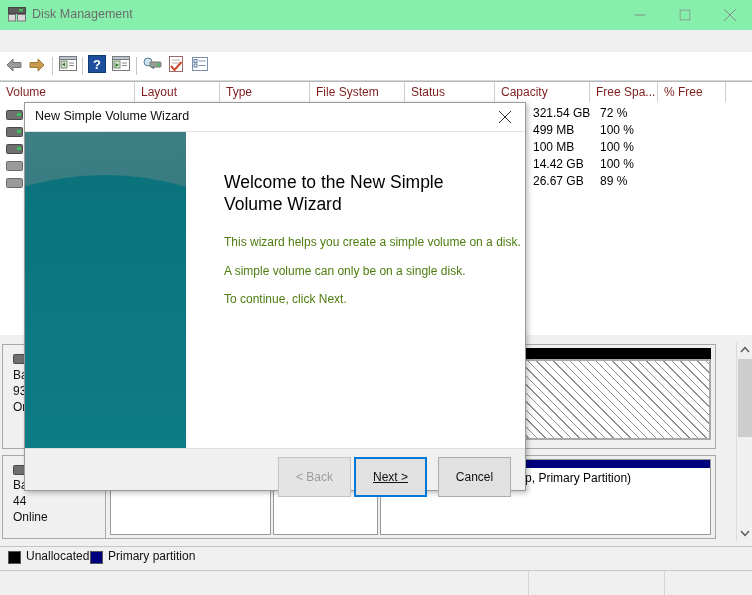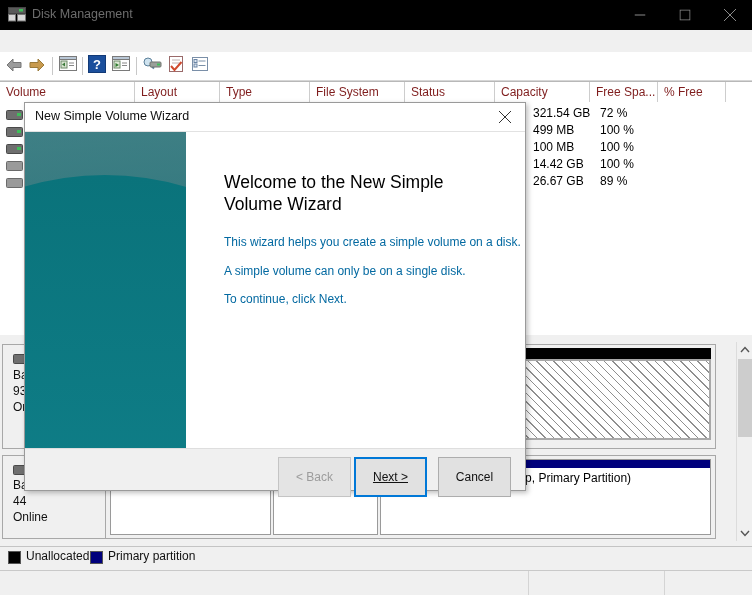--- a/index.html
+++ b/index.html
@@ -5,21 +5,21 @@
   html,body{margin:0;padding:0;}
   body{
     width:752px;height:595px;overflow:hidden;
     font-family:"Liberation Sans", sans-serif;
     font-size:12px;color:#000;background:#ffffff;
     -webkit-font-smoothing:none;
   }
   #app{position:relative;width:752px;height:595px;background:#f0f0f0;}
 
   
-  .titlebar{position:absolute;left:0;top:0;width:752px;height:30px;background:#000000;}
+  .titlebar{position:absolute;left:0;top:0;width:752px;height:30px;background:#86efac;}
   .tb-icon{position:absolute;left:8px;top:7px;width:18px;height:15px;}
   .tb-title{position:absolute;left:32px;top:7px;font-size:12.5px;color:#6d6d6d;white-space:nowrap;}
   .wbtn{position:absolute;top:0;width:45px;height:30px;cursor:default;}
   .wbtn-min{left:617px;}
   .wbtn-max{left:662px;}
   .wbtn-close{left:707px;width:45px;}
   .wbtn svg{position:absolute;left:50%;top:50%;transform:translate(-50%,-50%);}
 
   
   .menubar{position:absolute;left:0;top:30px;width:752px;height:22px;background:#ffffff;}
@@ -92,21 +92,21 @@
             border-top:1px solid #e2e2e2;overflow:hidden;}
   .banner{position:absolute;left:0;top:0;width:161px;height:317px;overflow:hidden;
           background:linear-gradient(175deg,#3d7f84 0%,#2c7379 28%,#137a82 60%,#0e7d85 100%);}
   .banner .arc{position:absolute;left:-160px;top:-295px;width:480px;height:420px;border-radius:50%;
           background:linear-gradient(180deg,#4a8489 0%,#3b7e84 100%);opacity:.55;}
   .banner .arc2{position:absolute;left:-130px;top:43px;width:420px;height:700px;border-radius:50% 50% 0 0 / 22% 22% 0 0;
           background:linear-gradient(180deg,#0a737b 0%,#10808a 55%,#14838c 100%);}
 
   .dlg-content{position:absolute;left:161px;top:0;right:0;height:317px;background:#ffffff;}
   .dlg-h1{position:absolute;left:38px;top:39px;width:250px;font-size:17.5px;line-height:22px;color:#000;}
-  .dlg-p{position:absolute;left:38px;width:300px;font-size:12px;line-height:15px;color:#0369a1;}
+  .dlg-p{position:absolute;left:38px;width:300px;font-size:12px;line-height:15px;color:#4d7c0f;}
 
   .dlg-foot{position:absolute;left:0;top:345px;width:100%;height:41px;background:#f0f0f0;border-top:1px solid #dedede;}
   .dbtn{position:absolute;top:8px;height:40px;font-size:12px;font-family:"Liberation Sans",sans-serif;
         background:#e1e1e1;border:1px solid #adadad;color:#111;cursor:default;padding:0;line-height:22px;text-align:center;}
   .dbtn.disabled{color:#9c9c9c;background:#e4e4e4;border-color:#c4c4c4;}
   .dbtn.default{background:#e1e1e1;border:2px solid #0078d7;line-height:20px;text-decoration:underline;}
 </style>
 </head>
 <body>
 

